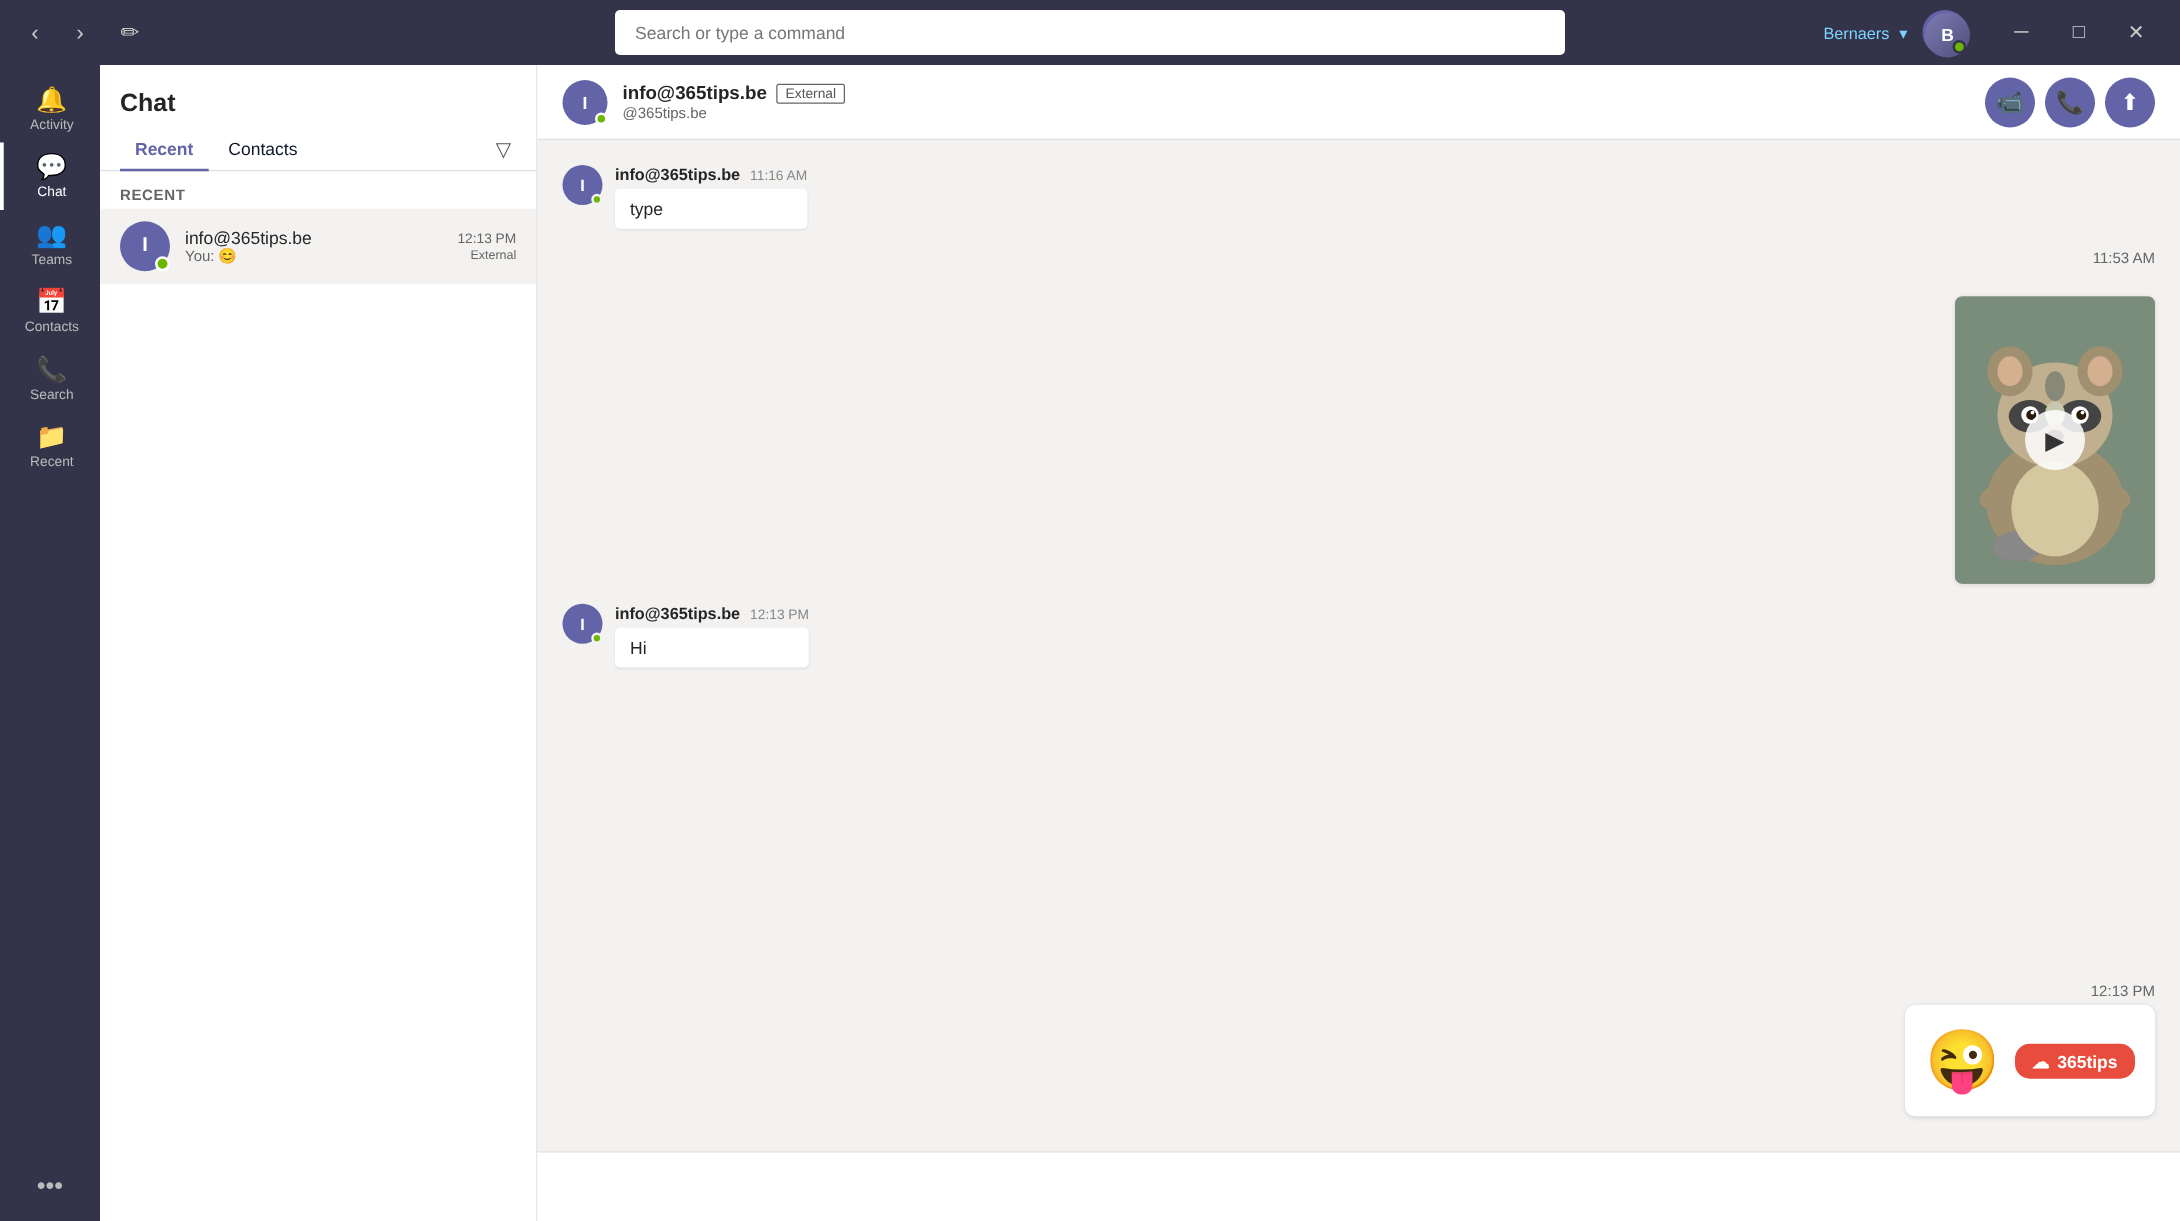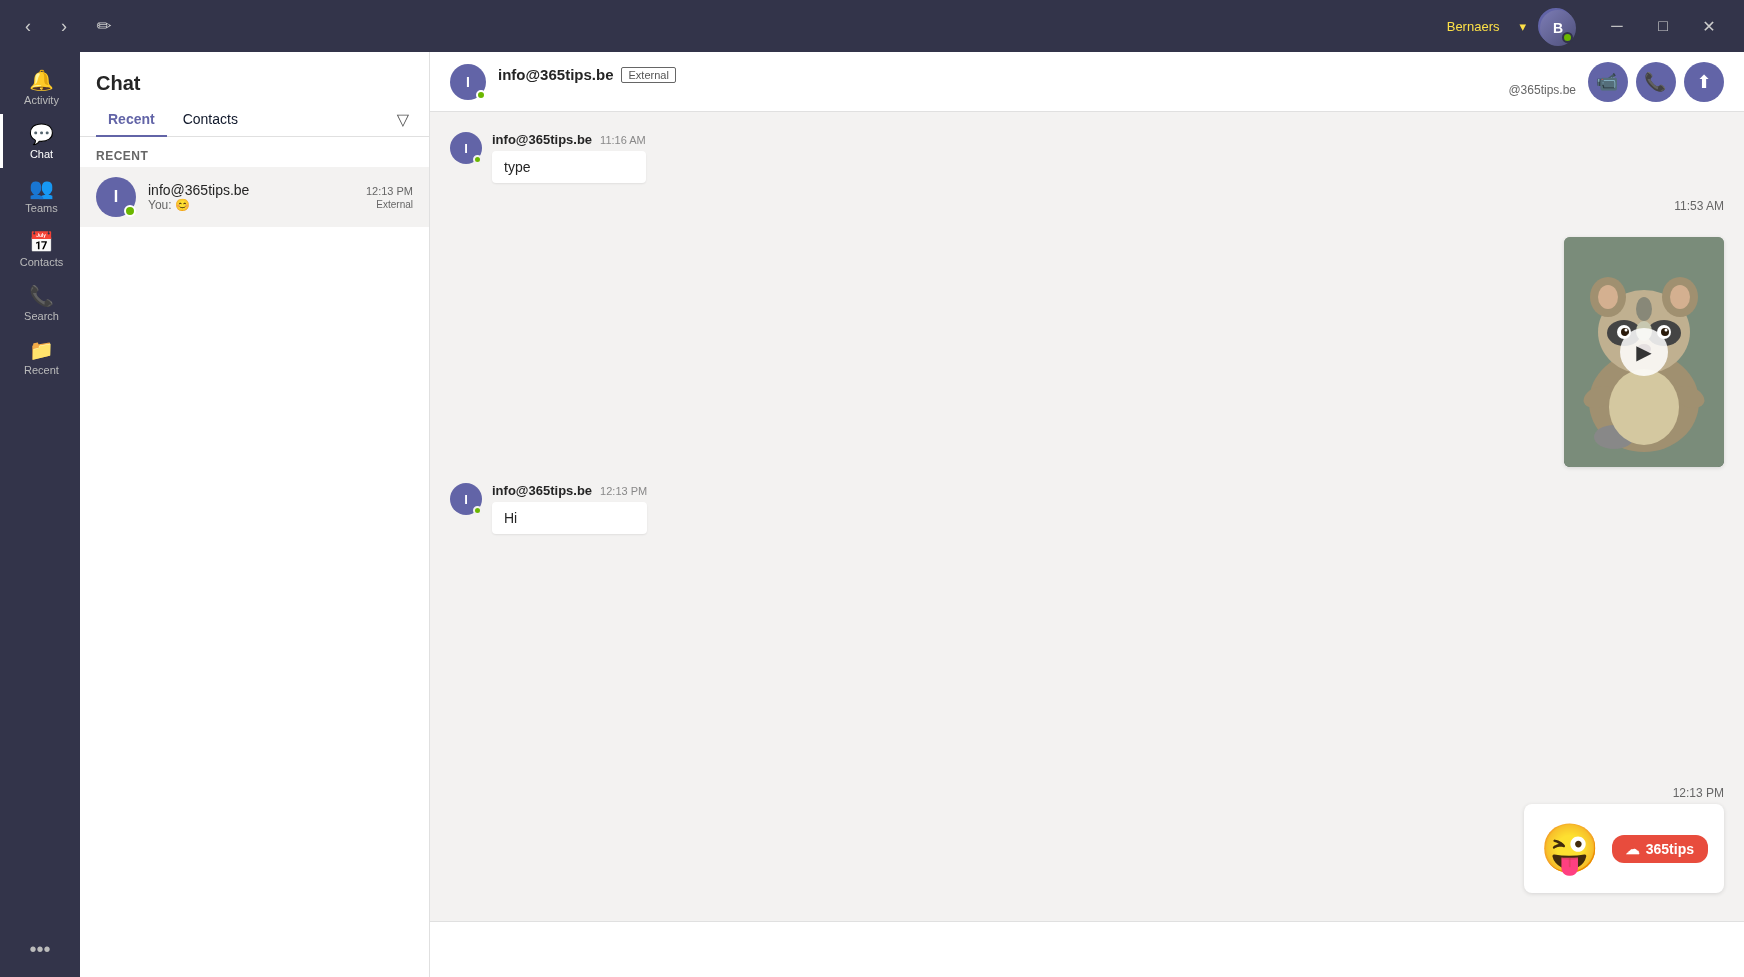--- a/index.html
+++ b/index.html
@@ -66,26 +66,26 @@
       background: #fff;
       color: #333;
     }
     .titlebar-right {
       margin-left: auto;
       display: flex;
       align-items: center;
       gap: 12px;
     }
     .user-name {
-      color: #fde047;
+      color: #7dd3fc;
       font-size: 13px;
       cursor: pointer;
       display: flex;
       align-items: center;
-      gap: 20px;
+      gap: 8px;
     }
     .user-avatar {
       width: 36px;
       height: 36px;
       border-radius: 50%;
       background: #6264a7;
       border: 2px solid #6264a7;
       position: relative;
       overflow: visible;
     }
@@ -355,21 +355,20 @@
       border: 1px solid #666;
       border-radius: 2px;
       padding: 1px 6px;
       font-size: 11px;
       color: #555;
       font-weight: 400;
     }
     .content-header-sub {
       font-size: 12px;
       color: #666;
-      text-align: right;
     }
     .content-header-actions {
       display: flex;
       gap: 8px;
     }
     .action-btn {
       width: 40px;
       height: 40px;
       border-radius: 50%;
       border: none;
@@ -517,20 +516,23 @@
 </head>
 <body>
 
 <div class="titlebar">
   <div class="titlebar-nav">
     <button class="nav-btn">‹</button>
     <button class="nav-btn">›</button>
   </div>
   <button class="compose-btn">✏</button>
 
+  <div class="search-bar">
+    <input type="text" placeholder="Search or type a command" style="">
+  </div>
 
   <div class="titlebar-right">
     <div class="user-name">
       <span>Bernaers</span>
       <span>▾</span>
     </div>
     <div class="user-avatar">
       <div class="avatar-img">B</div>
       <div class="avatar-status"></div>
     </div>

